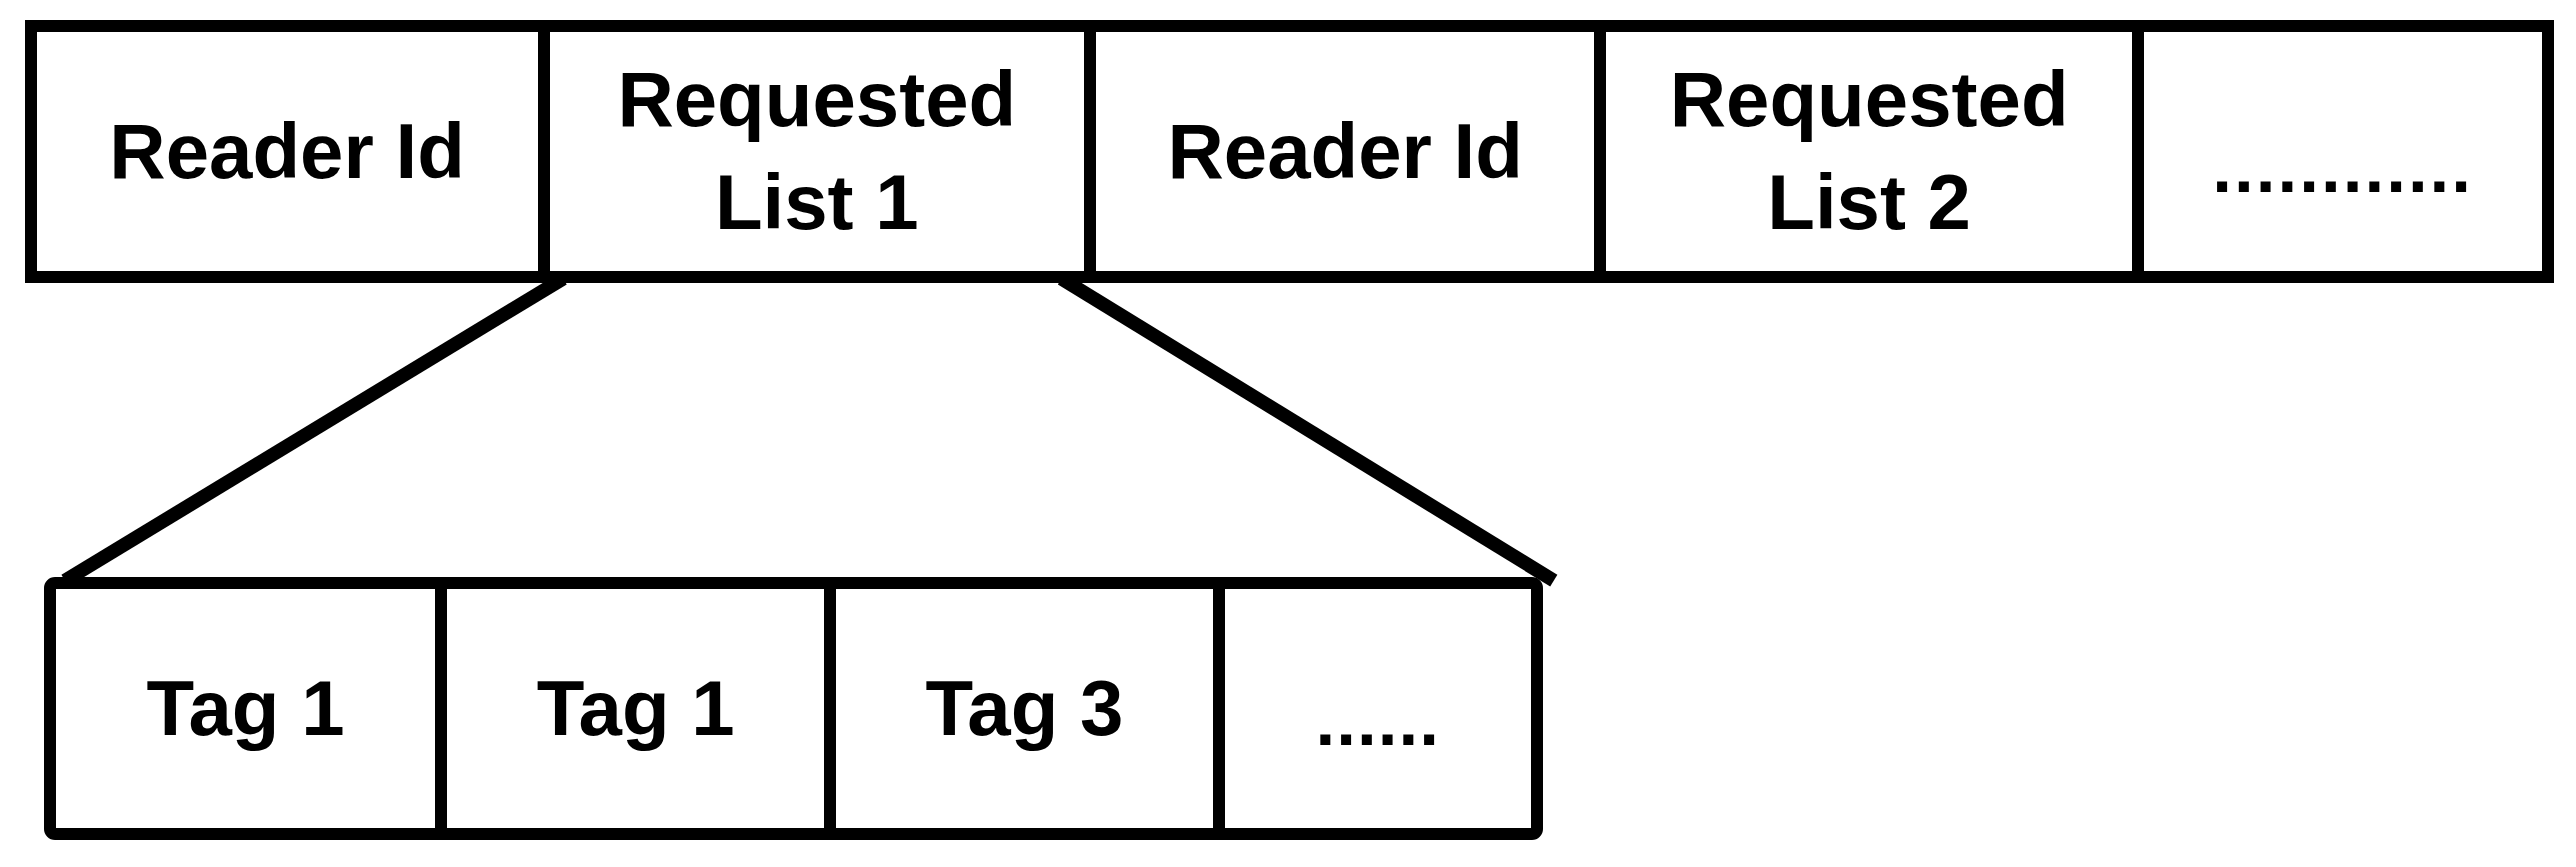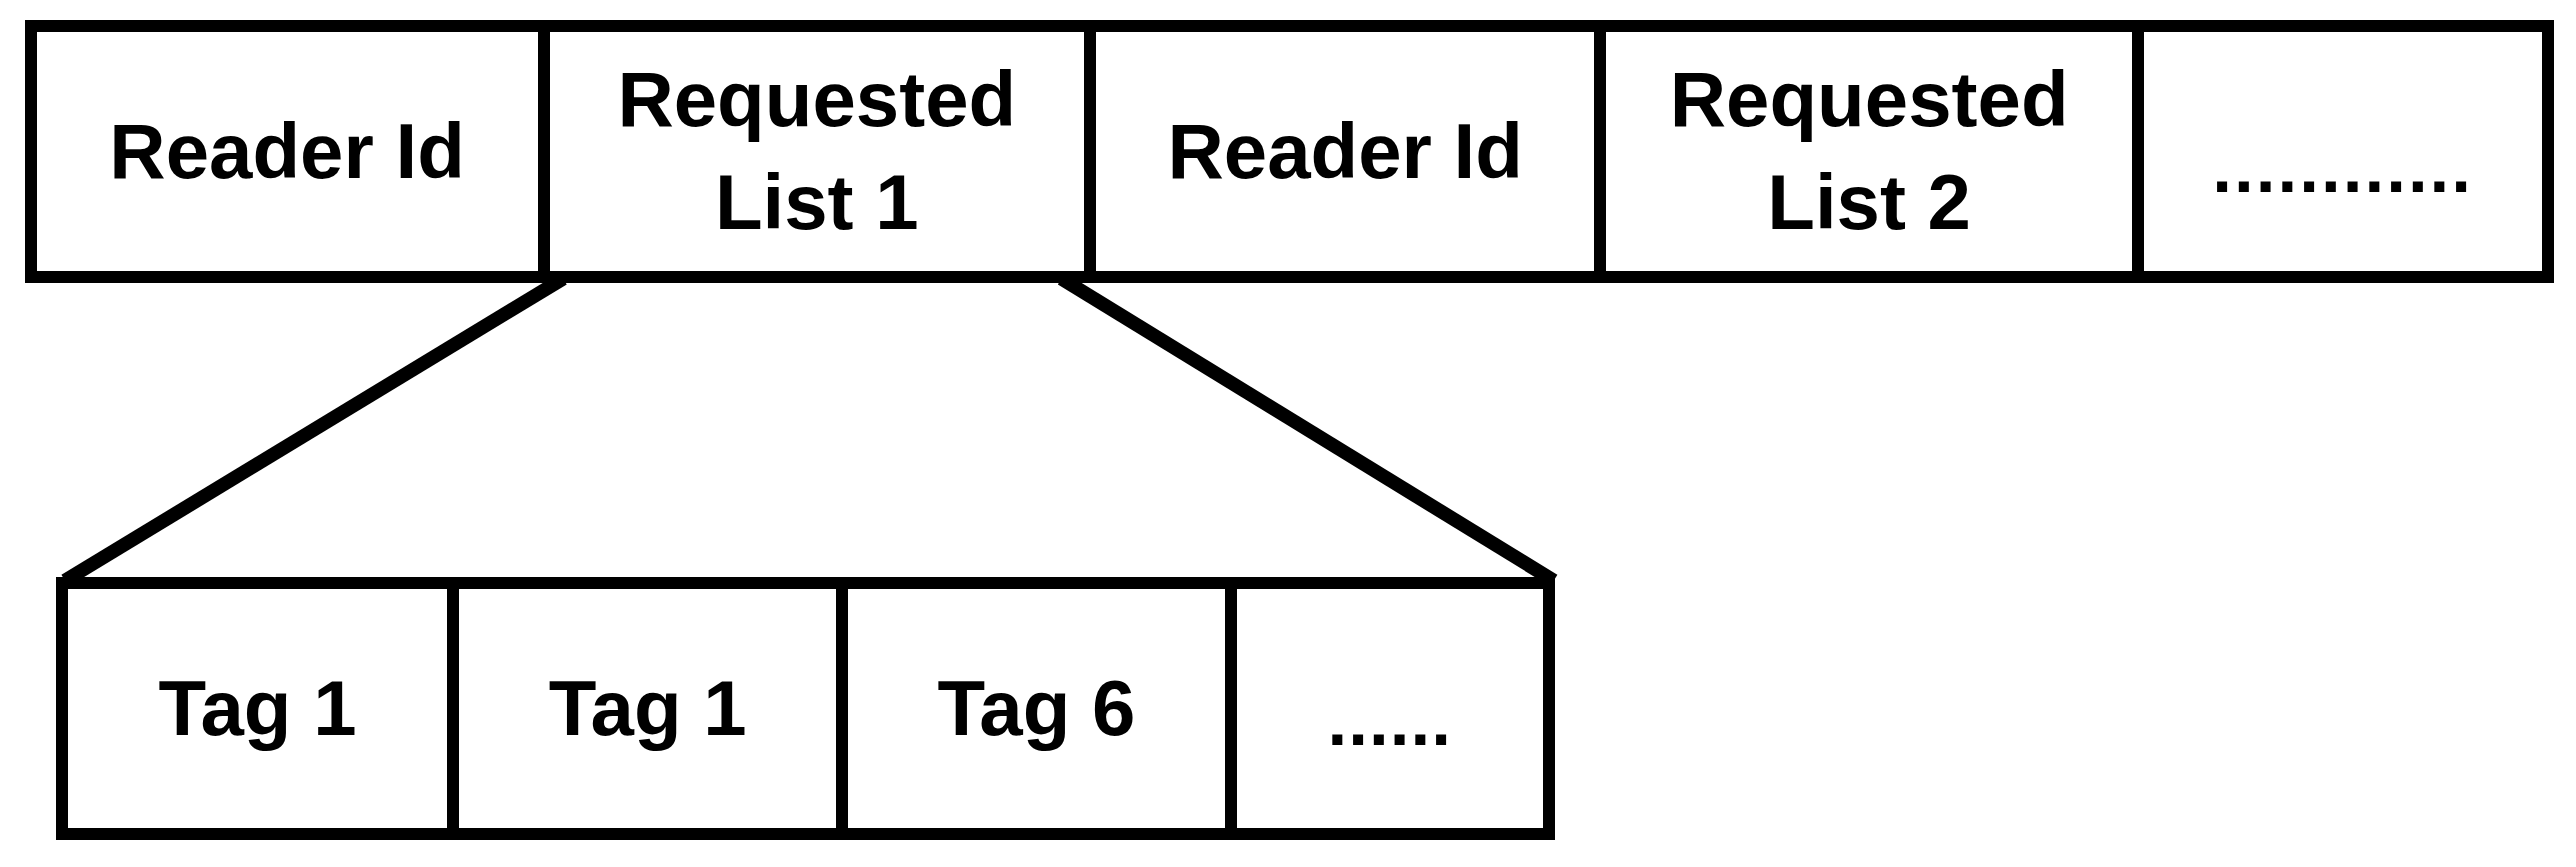--- a/index.html
+++ b/index.html
@@ -27,24 +27,25 @@
     border: 12.8px solid #000000;
     background: #ffffff;
   }
   .top-row {
     left: 24.5px;
     top: 19.6px;
     width: 2529px;
     height: 263px;
   }
   .expanded-row {
-    left: 56px;
+    left: 44px;
     top: 577px;
     width: 1499px;
     height: 263px;
+    border-radius: 11px;
   }
   .cell {
     box-sizing: border-box;
     display: flex;
     align-items: center;
     justify-content: center;
     text-align: center;
     white-space: pre-line;
     font-weight: 700;
     font-size: 78px;
@@ -90,18 +91,18 @@
   </div>
 
   <svg class="overlay" width="2576" height="867" viewBox="0 0 2626 884">
     <line x1="574" y1="284" x2="66" y2="592" stroke="#000000" stroke-width="14"></line>
     <line x1="1082" y1="284" x2="1584" y2="592" stroke="#000000" stroke-width="14"></line>
   </svg>
 
   <div class="row-box expanded-row">
     <div class="cell" style="flex-grow:384">Tag 1</div>
     <div class="cell" style="flex-grow:380">Tag 1</div>
-    <div class="cell" style="flex-grow:378">Tag 6</div>
+    <div class="cell" style="flex-grow:378">Tag 3</div>
     <div class="cell dots-sm" style="flex-grow:386">......</div>
   </div>
 
 </div>
 
 
 </body></html>

